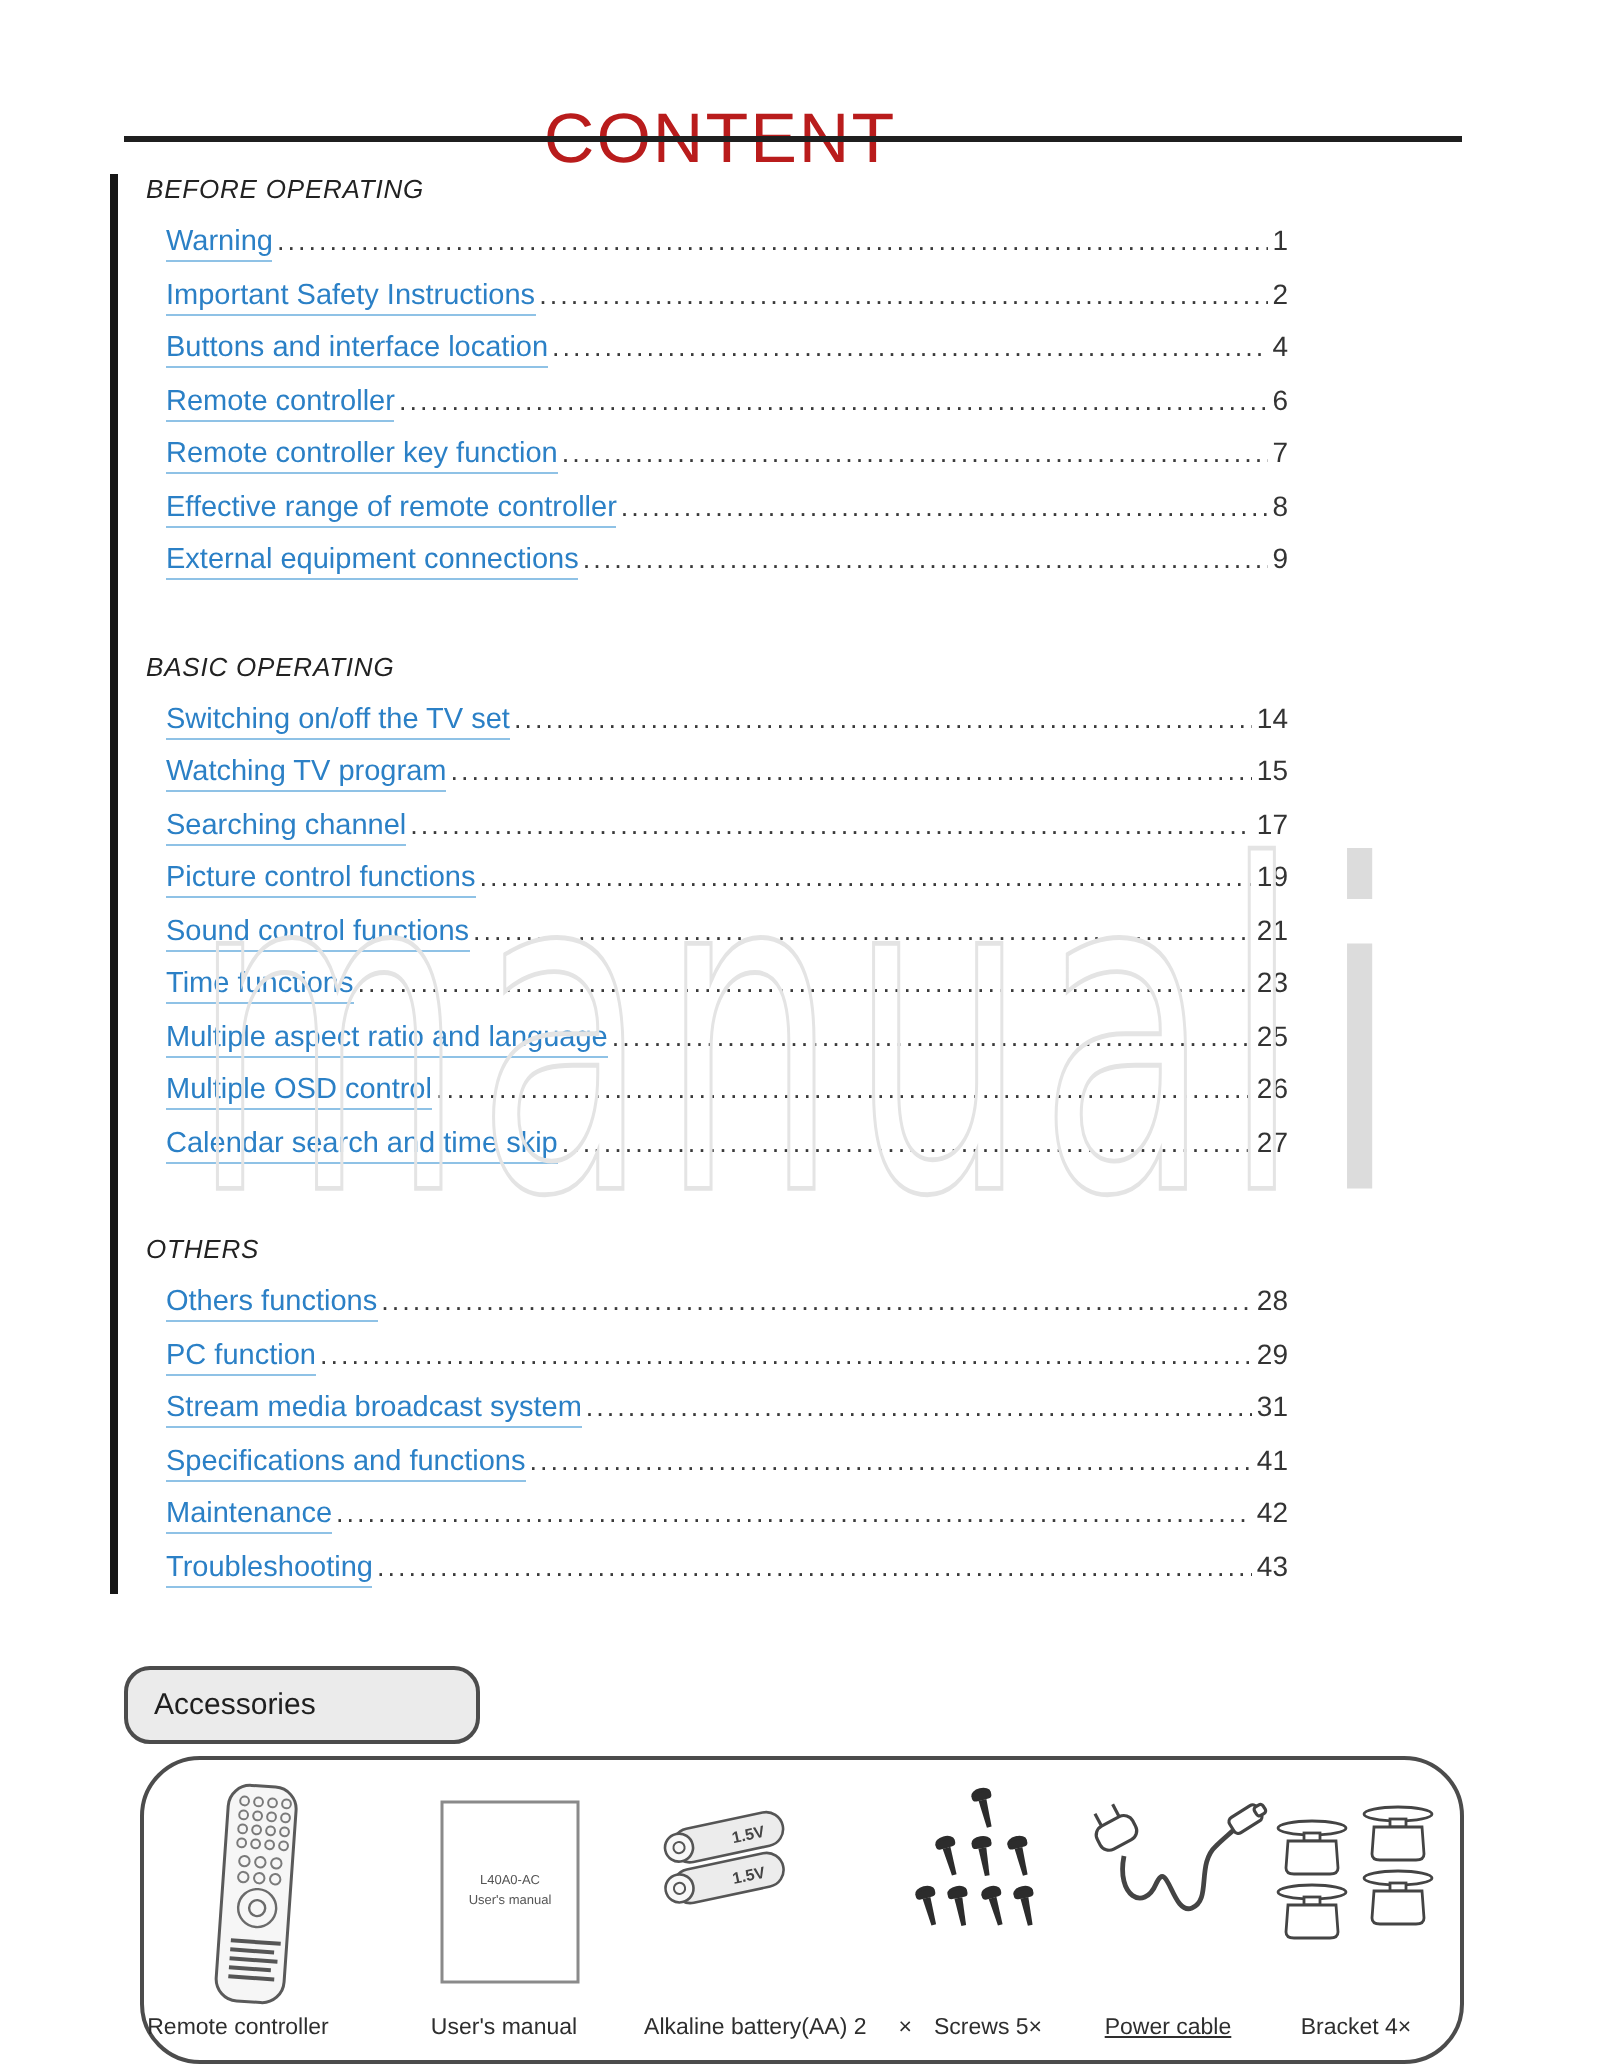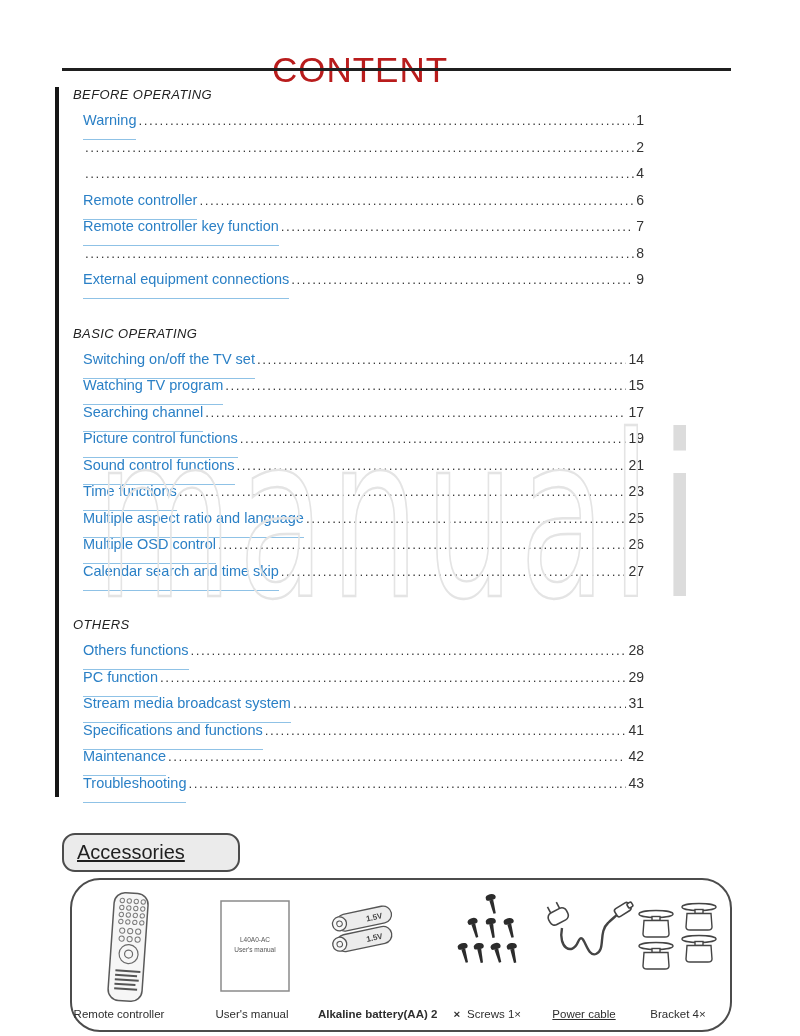--- a/index.html
+++ b/index.html
@@ -17,21 +17,21 @@
   .vbar{position:absolute;left:55px;top:87px;width:4px;height:710px;background:#161616;}
   .toc{position:absolute;left:73px;top:86px;width:571px;z-index:1;}
   .sec{margin-bottom:27px;}
   .sec-heading{
     font-style:italic;font-size:13px;color:#222;letter-spacing:.4px;
     margin:0 0 8px 0;height:18px;line-height:18px;
   }
   .toc-row{display:flex;align-items:baseline;height:26.5px;padding-left:10px;}
   .toc-link{
     color:#2b80c6;font-size:14.5px;border-bottom:1.5px solid #8fc2e6;
-    padding-bottom:11px;cursor:pointer;white-space:nowrap;
+    padding-bottom:1px;cursor:pointer;white-space:nowrap;
   }
   .leader{
     flex:1;overflow:hidden;white-space:nowrap;color:#3a3a3a;
     font-size:13.5px;letter-spacing:1.5px;margin:0 2px;
   }
   .pagenum{color:#333;font-size:14px;text-align:right;white-space:nowrap;}
   
   .watermark{
     position:absolute;left:96px;top:407px;z-index:2;pointer-events:none;
     font-family:"DejaVu Sans",sans-serif;font-size:140px;line-height:1;
@@ -39,21 +39,21 @@
     white-space:nowrap;
   }
   .wm-outline{color:transparent;-webkit-text-stroke:1.5px #e4e4e4;}
   .wm-solid{color:#dcdcdc;margin-left:4px;}
   
   .acc-heading-box{
     position:absolute;left:62px;top:833px;width:178px;height:39px;
     border:2px solid #4c4c4c;border-radius:13px;background:#ebebeb;
     box-sizing:border-box;display:flex;align-items:center;padding-left:13px;
   }
-  .acc-heading{font-size:20px;color:#1f1f1f;text-decoration:underline;}
+  .acc-heading{font-size:15px;color:#1f1f1f;}
   .acc-box{
     position:absolute;left:70px;top:878px;width:662px;height:154px;
     border:2px solid #4c4c4c;border-radius:30px;background:#fff;
     box-sizing:border-box;
   }
   .acc-icon{position:absolute;}
   .acc-label{
     position:absolute;top:128px;transform:translateX(-50%);
     font-size:11.5px;color:#2e2e2e;white-space:nowrap;
   }
@@ -69,38 +69,41 @@
 
 <div class="toc">
     <div class="sec">
       <div class="sec-heading">BEFORE OPERATING</div>
       <div class="toc-row">
         <span class="toc-link">Warning</span>
         <span class="leader">............................................................................................................................................................................................................................</span>
         <span class="pagenum">1</span>
       </div>
       <div class="toc-row">
+        <span class="toc-link">Important Safety Instructions</span>
         <span class="leader">............................................................................................................................................................................................................................</span>
         <span class="pagenum">2</span>
       </div>
       <div class="toc-row">
+        <span class="toc-link">Buttons and interface location</span>
         <span class="leader">............................................................................................................................................................................................................................</span>
         <span class="pagenum">4</span>
       </div>
       <div class="toc-row">
         <span class="toc-link">Remote controller</span>
         <span class="leader">............................................................................................................................................................................................................................</span>
         <span class="pagenum">6</span>
       </div>
       <div class="toc-row">
         <span class="toc-link">Remote controller key function</span>
         <span class="leader">............................................................................................................................................................................................................................</span>
         <span class="pagenum">7</span>
       </div>
       <div class="toc-row">
+        <span class="toc-link">Effective range of remote controller</span>
         <span class="leader">............................................................................................................................................................................................................................</span>
         <span class="pagenum">8</span>
       </div>
       <div class="toc-row">
         <span class="toc-link">External equipment connections</span>
         <span class="leader">............................................................................................................................................................................................................................</span>
         <span class="pagenum">9</span>
       </div>
     </div>
     <div class="sec">
@@ -294,17 +297,17 @@
       </g>
     </defs>
     <use href="#bracketg" transform="translate(24 12)"></use>
     <use href="#bracketg" transform="translate(24 44)"></use>
     <use href="#bracketg" transform="translate(67 5)"></use>
     <use href="#bracketg" transform="translate(67 37)"></use>
   </svg>
 
   <div class="acc-label" style="left:47px;">Remote controller</div>
   <div class="acc-label" style="left:180px;">User's manual</div>
-  <div class="acc-label" style="left:317px;font-weight:bold;"><span>Alkaline battery(AA) 2</span><span class="times">×</span></div>
-  <div class="acc-label" style="left:422px;">Screws 1×</div>
+  <div class="acc-label" style="left:317px;"><span>Alkaline battery(AA) 2</span><span class="times">×</span></div>
+  <div class="acc-label" style="left:422px;">Screws 5×</div>
   <div class="acc-label" style="left:512px;text-decoration:underline;">Power cable</div>
   <div class="acc-label" style="left:606px;">Bracket 4×</div>
 </div>
 
 </body></html>

